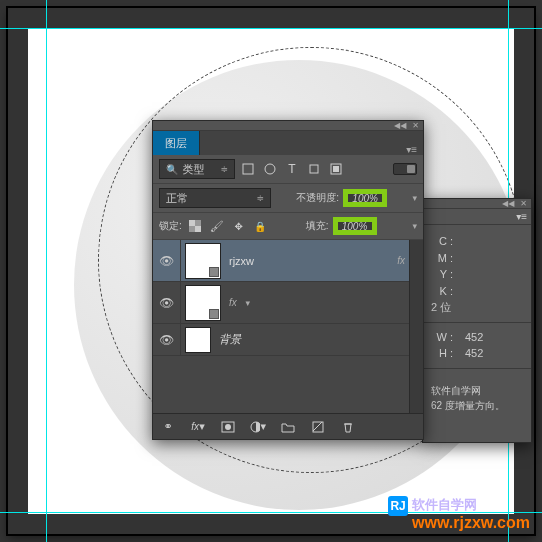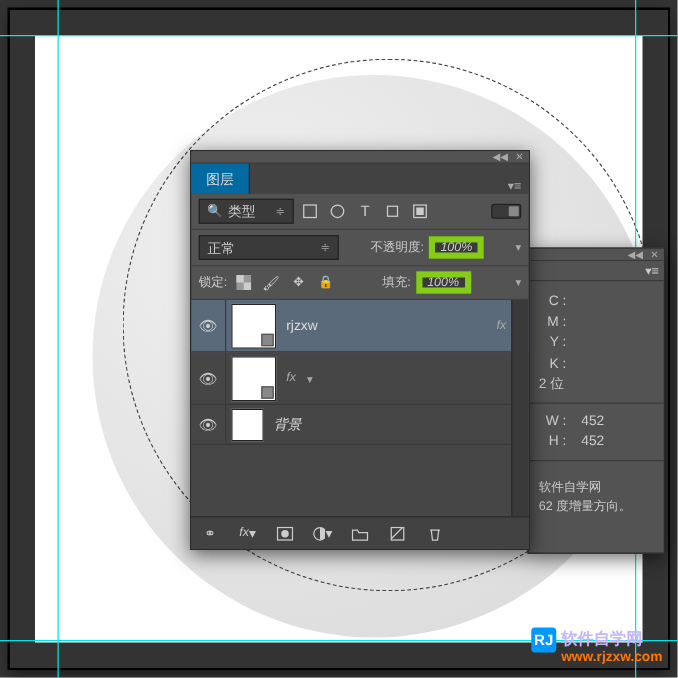--- a/index.html
+++ b/index.html
@@ -37,21 +37,21 @@
 .scrollbar { position: absolute; right: 0; width: 14px; background: #3a3a3a; border-left: 1px solid #2a2a2a; }
 .footer { position: absolute; bottom: 0; left: 0; right: 0; height: 26px; background: #424242; border-top: 1px solid #2a2a2a; display: flex; align-items: center; padding: 0 6px; gap: 12px; }
 .info-body { padding: 8px; font-size: 11px; color: #ccc; line-height: 1.5; }
 .info-row { display: flex; }
 .info-k { width: 26px; text-align: right; padding-right: 4px; }
 .info-v { flex: 1; padding-left: 8px; }
 .info-sep { border-top: 1px solid #3a3a3a; margin: 6px -8px; }
 .watermark { position: absolute; bottom: 10px; right: 12px; display: flex; align-items: flex-start; gap: 4px; font-size: 13px; font-weight: bold; }
 .wm-badge { width: 20px; height: 20px; background: #0099ff; color: #fff; border-radius: 3px; display: flex; align-items: center; justify-content: center; font-size: 12px; }
 .wm-text { color: #c4b5fd; }
-.wm-url { color: #ff7700; font-size: 11px; }
+.wm-url { color: #ff7700; font-size: 16px; }
 .arrow-tiny { font-size: 8px; color: #aaa; }
 svg { display: block; }
 </style>
 </head>
 <body>
 
 <div class="canvas-border"></div>
 <div class="canvas">
   <div class="circle-base"></div>
   <div class="circle-sel"></div>

